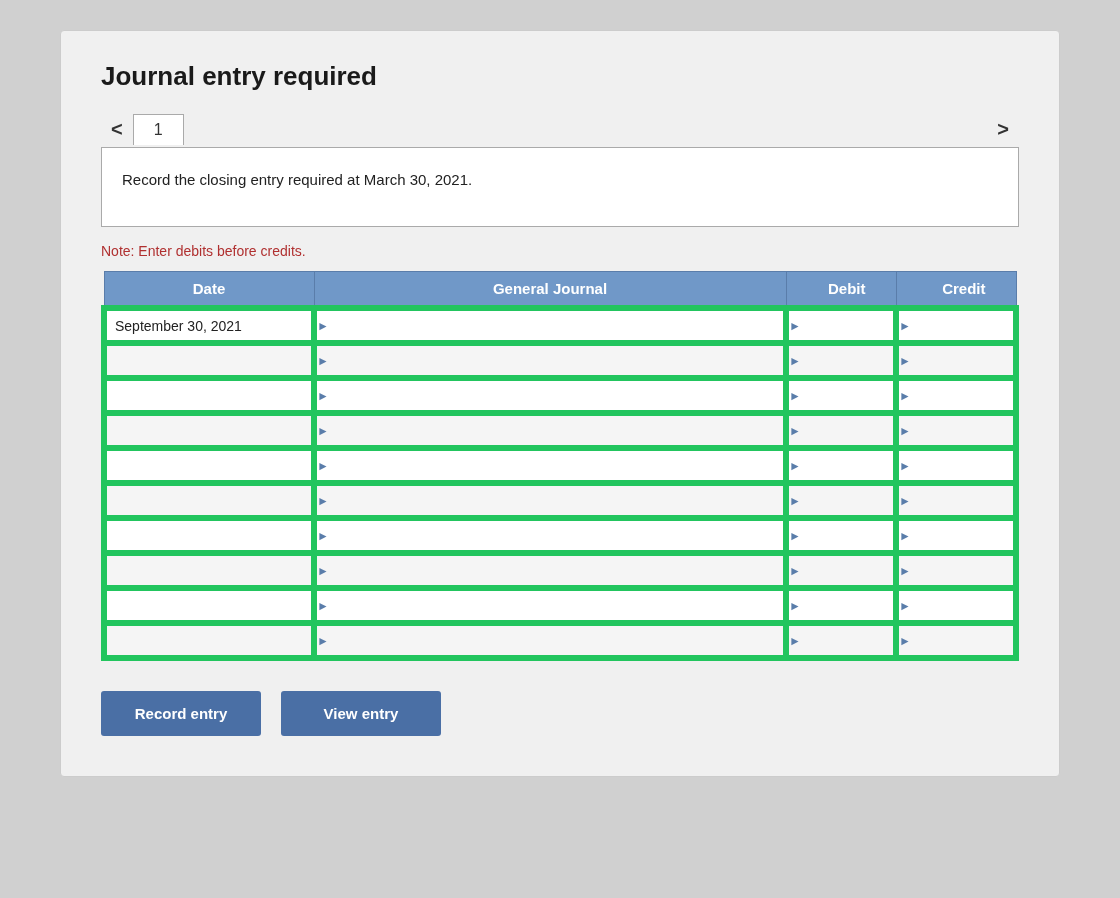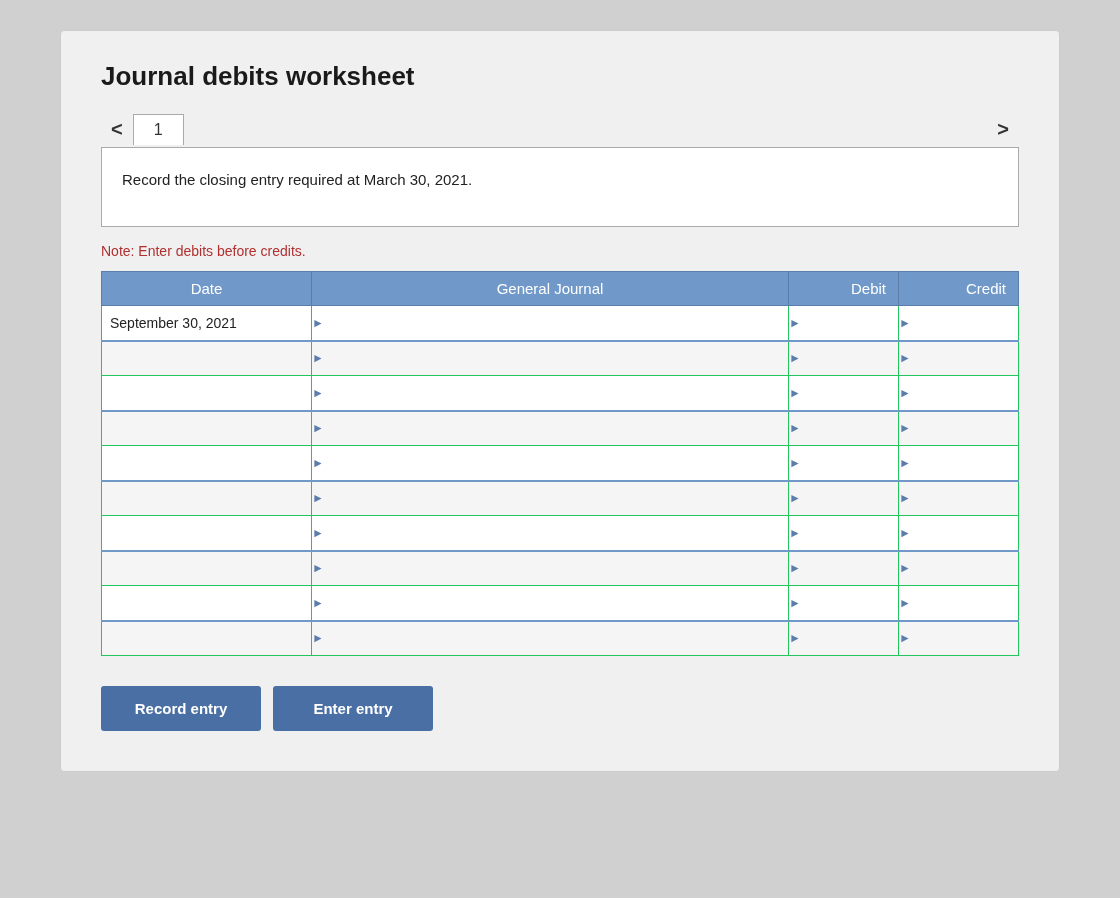--- a/index.html
+++ b/index.html
@@ -81,23 +81,23 @@
 
     .journal-table {
       width: 100%;
       border-collapse: collapse;
       margin-bottom: 30px;
     }
 
     .journal-table thead tr th {
       background: #7098c8;
       color: #fff;
-      font-weight: normal;
+      font-weight: bold;
       font-size: 15px;
-      padding: 8px 12px;
+      padding: 8px 30px;
       border: 1px solid #5a7daa;
       text-align: center;
     }
 
     .journal-table thead tr th.date-col {
       text-align: center;
       width: 210px;
     }
 
     .journal-table thead tr th.journal-col {
@@ -116,21 +116,21 @@
 
     .journal-table tbody tr {
       background: #fff;
     }
 
     .journal-table tbody tr:nth-child(even) {
       background: #f5f5f5;
     }
 
     .journal-table tbody tr td {
-      border: 1px solid #22c55e;
+      border: 6px solid #22c55e;
       padding: 0;
       height: 35px;
       position: relative;
     }
 
     .journal-table tbody tr td.date-cell {
       padding: 4px 8px;
       font-size: 14px;
       color: #222;
     }
@@ -160,21 +160,21 @@
       position: relative;
       padding-left: 14px !important;
     }
 
     .td-with-arrow .cell-input {
       padding-left: 14px;
     }
 
     .button-row {
       display: flex;
-      gap: 12px;
+      gap: 20px;
       align-items: flex-end;
     }
 
     .btn {
       background: #4a6fa5;
       color: #fff;
       border: none;
       padding: 14px 28px;
       font-size: 15px;
       font-weight: bold;
@@ -189,21 +189,21 @@
 
     
     .journal-table tbody tr.blue-row td {
       border-bottom: 2px solid #7098c8;
     }
   </style>
 </head>
 <body>
 
 <div class="worksheet-container">
-  <h1 class="title">Journal debits worksheet</h1>
+  <h1 class="title">Journal entry required</h1>
 
   <div class="tab-nav">
     <button class="nav-arrow">&lt;</button>
     <div class="tab-box">1</div>
     <button class="nav-arrow" style="margin-left: auto;">&gt;</button>
   </div>
 
   <div class="instruction-box">
     <p>Record the closing entry required at March 30, 2021.</p>
   </div>
@@ -278,15 +278,15 @@
           <td class="date-cell"></td>
           <td class="td-with-arrow"><span class="arrow-indicator">►</span><input type="text" class="cell-input" style=""></td>
           <td class="td-with-arrow"><span class="arrow-indicator">►</span><input type="text" class="cell-input" style=""></td>
           <td class="td-with-arrow"><span class="arrow-indicator">►</span><input type="text" class="cell-input" style=""></td>
         </tr>
       </tbody>
   </table>
 
   <div class="button-row">
     <button class="btn">Record entry</button>
-    <button class="btn">Enter entry</button>
+    <button class="btn">View entry</button>
   </div>
 </div>
 
 </body></html>

